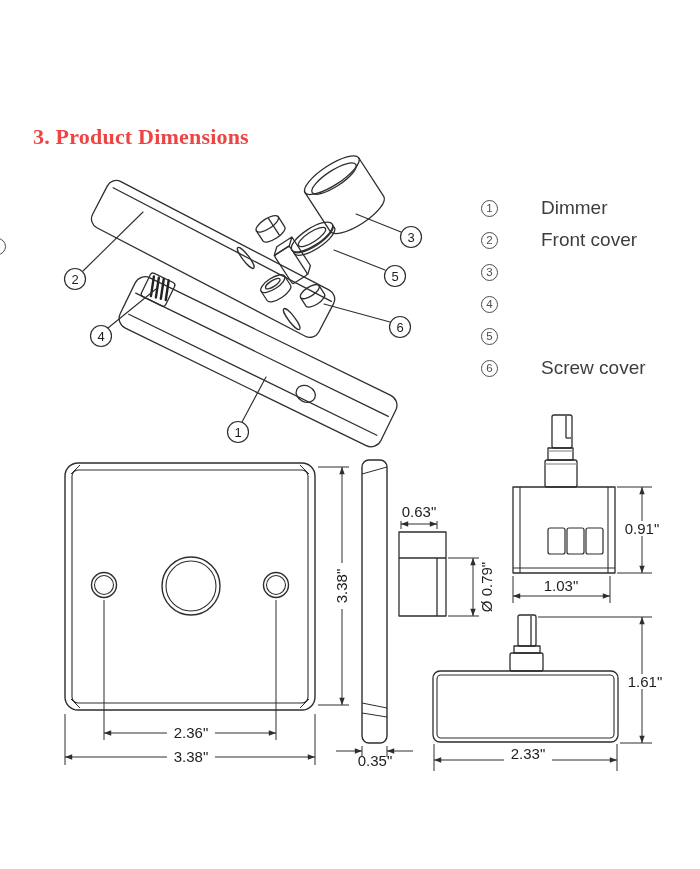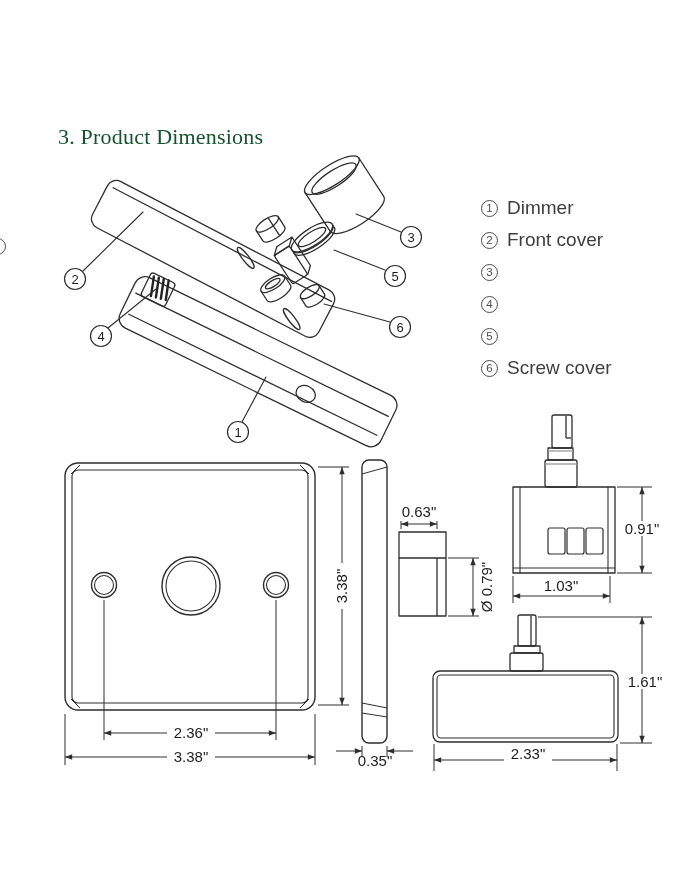--- a/index.html
+++ b/index.html
@@ -4,30 +4,30 @@
 <style>
   html,body{margin:0;padding:0;}
   body{
     width:700px;height:869px;background:#ffffff;position:relative;overflow:hidden;
     font-family:"Liberation Sans","DejaVu Sans",sans-serif;
   }
   .sheet{position:absolute;inset:0;}
   .page-title{
     position:absolute;left:33px;top:124px;
     font-family:"Liberation Serif","DejaVu Serif",serif;
-    font-weight:400;font-size:22px;color:#14532d;letter-spacing:.2px;margin-left:25px;
+    font-weight:700;font-size:22px;color:#ef4444;letter-spacing:.2px;
   }
   .legend{position:absolute;left:481px;top:192px;}
   .legend-row{display:flex;align-items:center;height:32px;}
   .circle-num{
     width:17px;height:17px;border:1.4px solid #4d4d4d;border-radius:50%;
     display:inline-flex;align-items:center;justify-content:center;
     font-size:11.5px;color:#4d4d4d;margin-right:9px;flex:0 0 auto;box-sizing:border-box;
   }
-  .legend-label{font-size:19px;color:#3e3e3e;}
+  .legend-label{font-size:19px;color:#3e3e3e;margin-left:34px;}
   .edge-cropped-circle{
     position:absolute;left:-11px;top:238px;width:17px;height:17px;
     border:1.4px solid #4d4d4d;border-radius:50%;box-sizing:border-box;
   }
   svg{position:absolute;overflow:visible;}
   svg text{font-family:"Liberation Sans","DejaVu Sans",sans-serif;fill:#1d1d1d;}
   .dim-text{font-size:15px;}
   .callout-text{font-size:13px;fill:#333;}
 </style>
 </head>

